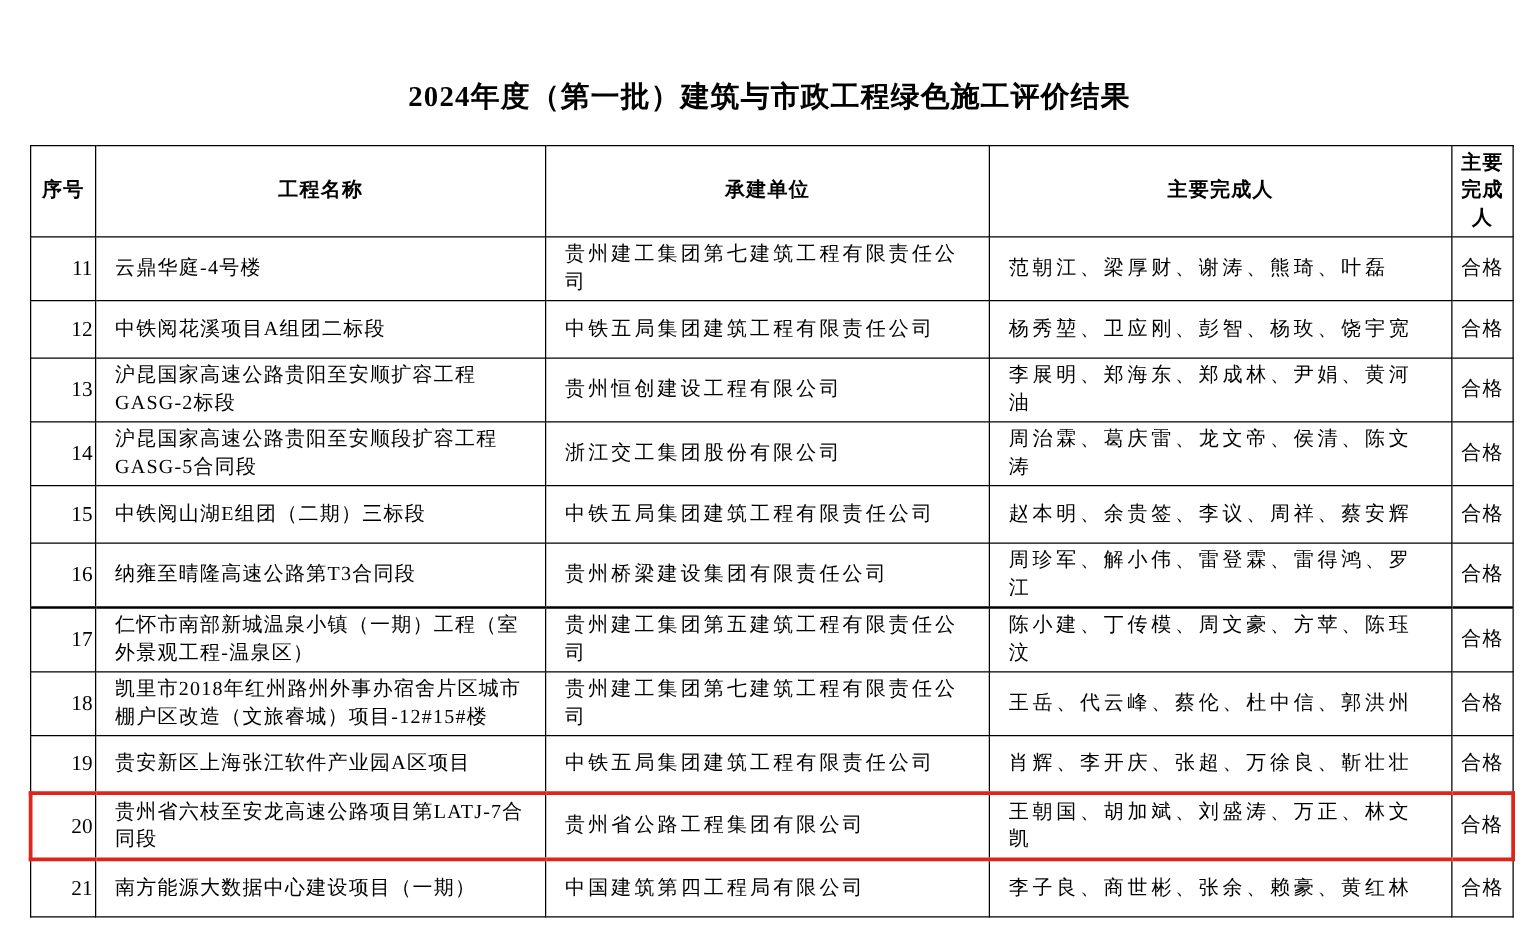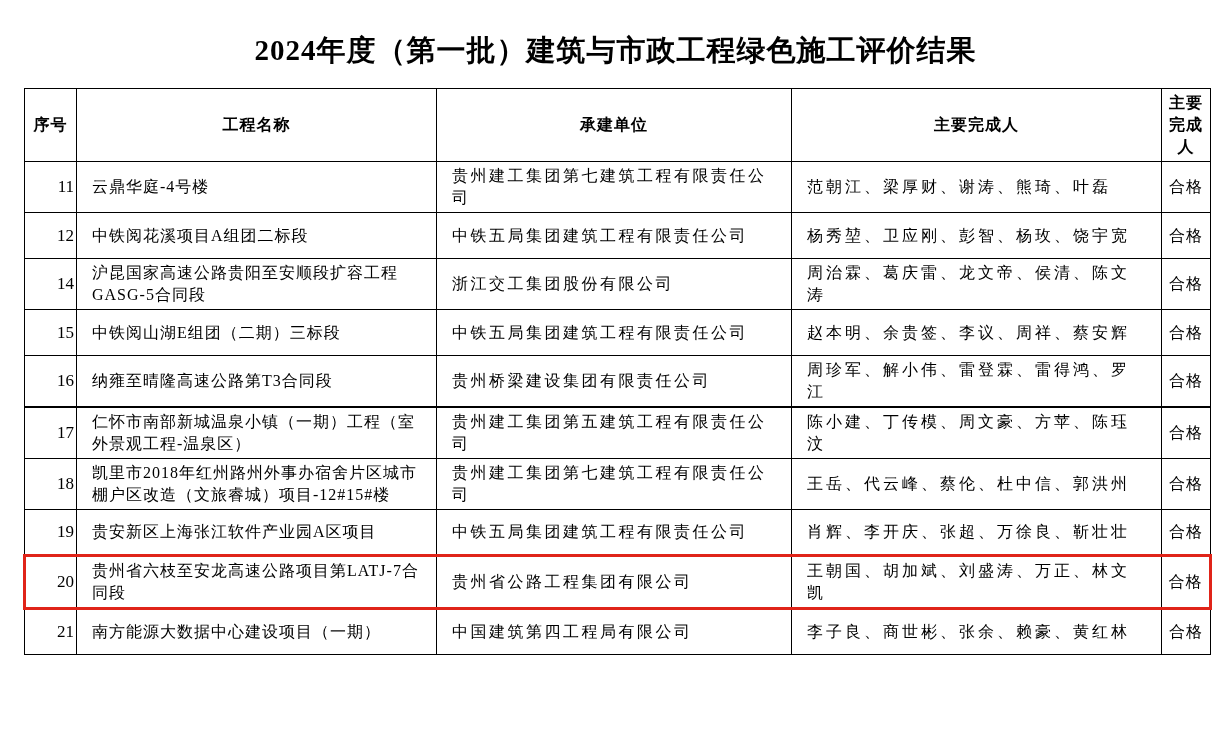--- a/index.html
+++ b/index.html
@@ -13,23 +13,23 @@
     font-family: "Liberation Serif", "DejaVu Serif", serif;
     color: #000;
   }
   .page {
     width: 1231px;
     min-height: 754px;
     background: #fff;
     overflow: hidden;
   }
   .title {
-    margin: 32px 0 20px 0;
+    margin: 60px 0 20px 0;
     text-align: center;
-    font-size: 29px;
+    font-size: 23px;
     font-weight: bold;
     letter-spacing: 1px;
     line-height: 36px;
   }
   table.results {
     border-collapse: collapse;
     table-layout: fixed;
     margin-left: 23px;
     width: 1186px;
   }
@@ -103,20 +103,27 @@
           <td class="col-result">合格</td>
         </tr>
         <tr>
           <td class="col-index">12</td>
           <td class="col-project">中铁阅花溪项目A组团二标段</td>
           <td class="col-contractor">中铁五局集团建筑工程有限责任公司</td>
           <td class="col-contributors">杨秀堃、卫应刚、彭智、杨玫、饶宇宽</td>
           <td class="col-result">合格</td>
         </tr>
         <tr>
+          <td class="col-index">13</td>
+          <td class="col-project">沪昆国家高速公路贵阳至安顺扩容工程GASG-2标段</td>
+          <td class="col-contractor">贵州恒创建设工程有限公司</td>
+          <td class="col-contributors">李展明、郑海东、郑成林、尹娟、黄河油</td>
+          <td class="col-result">合格</td>
+        </tr>
+        <tr>
           <td class="col-index">14</td>
           <td class="col-project">沪昆国家高速公路贵阳至安顺段扩容工程GASG-5合同段</td>
           <td class="col-contractor">浙江交工集团股份有限公司</td>
           <td class="col-contributors">周治霖、葛庆雷、龙文帝、侯清、陈文涛</td>
           <td class="col-result">合格</td>
         </tr>
         <tr>
           <td class="col-index">15</td>
           <td class="col-project">中铁阅山湖E组团（二期）三标段</td>
           <td class="col-contractor">中铁五局集团建筑工程有限责任公司</td>

